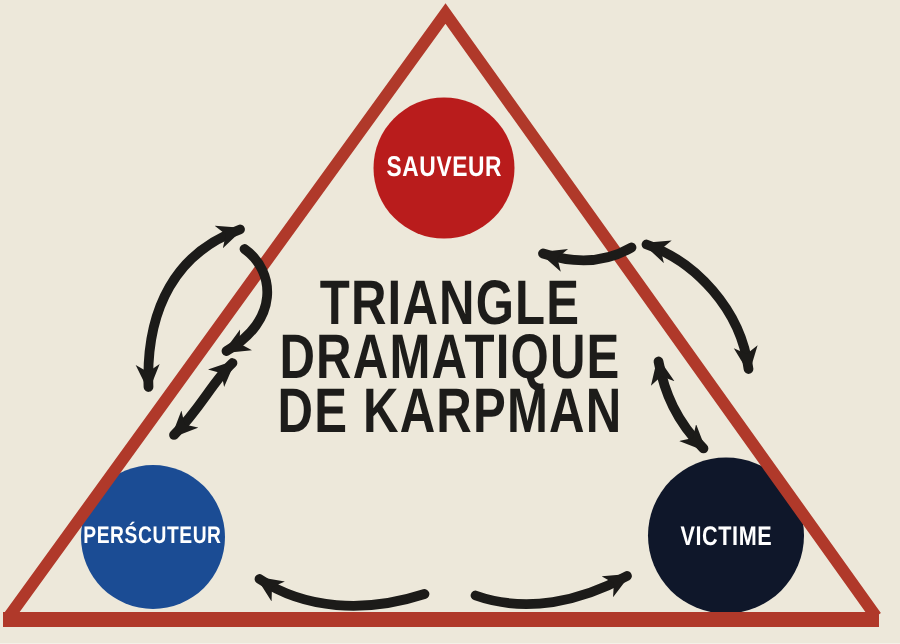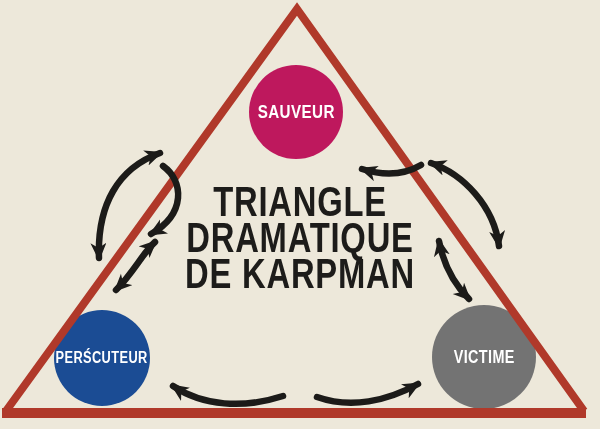--- a/index.html
+++ b/index.html
@@ -66,29 +66,29 @@
 
       <path class="arrow" d="M421,165 C404,175 384,176 362,169" marker-end="url(#headEnd)"></path>
       <path class="arrow" d="M431,163 C463,174 494,206 499,246" marker-start="url(#headStart)" marker-end="url(#headEnd)"></path>
       <path class="arrow" d="M439,241 C443,262 451,281 469,299" marker-start="url(#headStart)" marker-end="url(#headEnd)"></path>
 
       <path class="arrow" d="M283,396 C243,409 203,406 173,386" marker-end="url(#headEnd)"></path>
       <path class="arrow" d="M317,397 C351,409 387,401 418,384" marker-end="url(#headEnd)"></path>
     </g>
   </svg>
 
-  <div class="node node-sauveur" style="background: #be185d;">
+  <div class="node node-sauveur" style="background: #b91c1c;">
     <span class="node-label" style="color: rgb(255, 255, 255);">SAUVEUR</span>
   </div>
 
   <div class="node node-persecuteur" style="background: rgb(27, 76, 148);">
     <span class="node-label" style="color: rgb(255, 255, 255);">PERŚCUTEUR</span>
   </div>
 
-  <div class="node node-victime" style="background: #737373;">
+  <div class="node node-victime" style="background: #0f172a;">
     <span class="node-label" style="color: rgb(255, 255, 255);">VICTIME</span>
   </div>
 
   <div class="title" style="color: rgb(29, 28, 26);">
     <div>TRIANGLE</div>
     <div>DRAMATIQUE</div>
     <div>DE KARPMAN</div>
   </div>
 
 </div>

